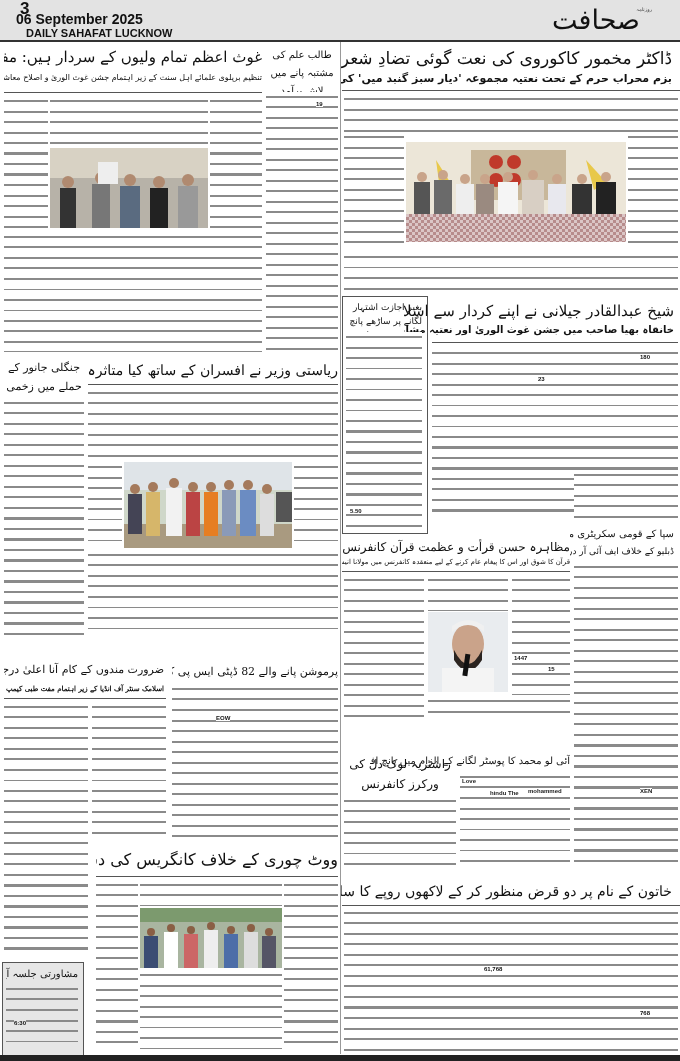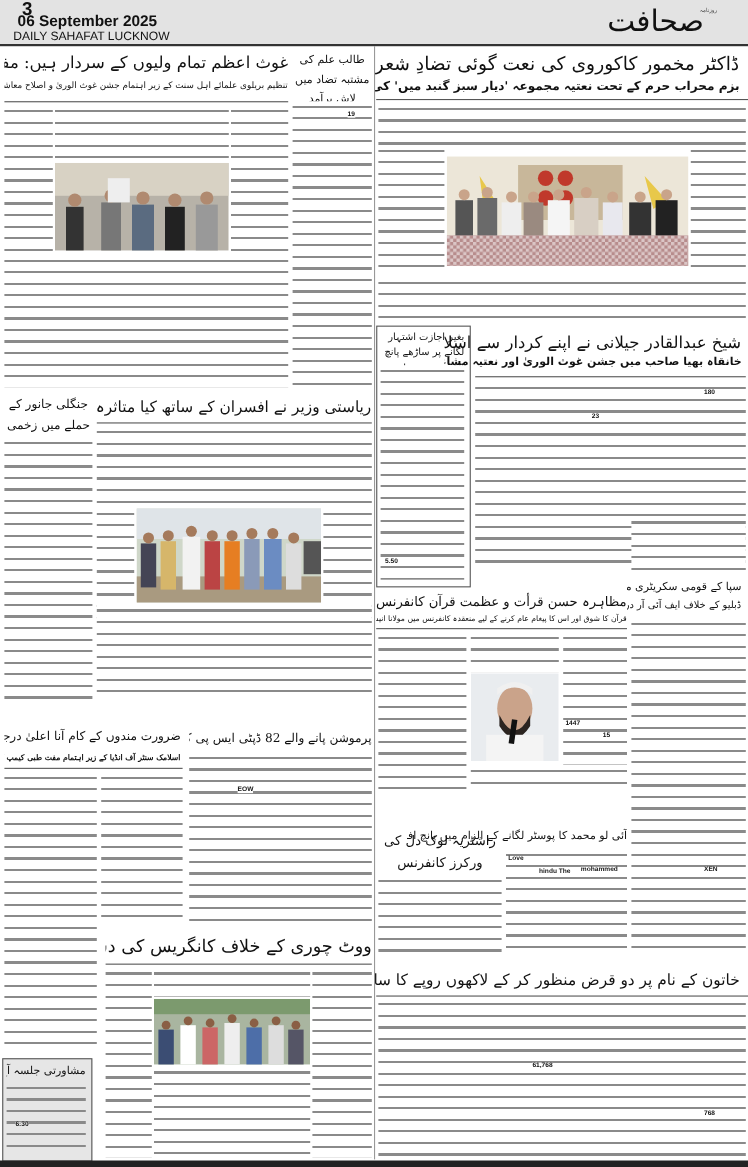--- a/index.html
+++ b/index.html
@@ -1,21 +1,21 @@
 <!DOCTYPE html>
 <html><head>
 <meta charset="utf-8">
 <style>
   html,body{margin:0;padding:0;background:#fff;}
   body{width:680px;height:1061px;position:relative;overflow:hidden;font-family:"DejaVu Sans",sans-serif;color:#111;}
   .abs{position:absolute;}
   .masthead{left:0;top:0;width:680px;height:40px;background:#e3e3e3;border-bottom:2px solid #333;}
   .pg{left:20px;top:0;font-family:"Liberation Sans",sans-serif;font-weight:bold;font-size:17px;line-height:17px;}
   .date{left:16px;top:12px;font-family:"Liberation Sans",sans-serif;font-weight:bold;font-size:14px;line-height:15px;}
-  .paper{left:12px;top:27px;font-family:"Liberation Sans",sans-serif;font-weight:normal;font-size:11px;line-height:12px;}
+  .paper{left:26px;top:27px;font-family:"Liberation Sans",sans-serif;font-weight:bold;font-size:11px;line-height:12px;}
   .logo{right:40px;top:2px;font-family:"DejaVu Serif",serif;font-size:27px;line-height:36px;direction:rtl;}
   .logo-small{right:28px;top:6px;font-size:5px;color:#444;}
   .hl{direction:rtl;text-align:right;font-family:"DejaVu Serif",serif;white-space:nowrap;overflow:hidden;}
   .sub{direction:rtl;text-align:right;font-family:"DejaVu Sans",sans-serif;font-weight:bold;white-space:nowrap;overflow:hidden;}
   .body-text{direction:rtl;text-align:justify;font-size:6px;line-height:11px;color:#444;overflow:hidden;}
   .rule{background:#222;height:2px;}
   .vrule{background:#999;width:1px;}
   .photo{overflow:hidden;}
   .box{border:1px solid #555;}
   .lines{background:repeating-linear-gradient(to bottom,#fff 0,#fff 4px,#8a8a8a 4px,#8a8a8a 6px,#fff 6px,#fff 10.5px);}
@@ -152,21 +152,21 @@
         <circle cx="109" cy="34" r="6"></circle>
         <circle cx="138" cy="32" r="6"></circle>
       </g>
     <rect x="48" y="14" width="20" height="22" fill="#eee"></rect>
   </svg>
 </div>
 <div class="abs body-text lines" style="left:50px;top:96px;width:158px;height:50px;"></div>
 <div class="abs body-text lines" style="left:210px;top:96px;width:52px;height:140px;"></div>
 <div class="abs body-text lines" style="left:4px;top:232px;width:258px;height:120px;"></div>
 
-<div class="abs hl" style="left:266px;top:46px;width:72px;font-size:10px;line-height:18px;white-space:normal;text-align:center;">طالب علم کی مشتبہ تضاد میں لاش برآمد</div>
+<div class="abs hl" style="left:266px;top:46px;width:72px;font-size:10px;line-height:18px;white-space:normal;text-align:center;">طالب علم کی مشتبہ پانے میں لاش برآمد</div>
 <div class="abs body-text lines" style="left:266px;top:92px;width:72px;height:262px;"></div>
 <div class="abs" style="left:316px;top:101px;font-size:6px;font-weight:bold;background:#fff;font-family:'Liberation Sans',sans-serif;">19</div>
 
 <div class="abs hl" style="left:88px;top:358px;width:250px;font-size:14px;line-height:24px;">ریاستی وزیر نے افسران کے ساتھ کیا متاثرہ علاقوں کا دورہ</div>
 <div class="abs rule" style="left:88px;top:384px;width:250px;height:1px;background:#555;"></div>
 <div class="abs body-text lines" style="left:88px;top:388px;width:250px;height:72px;"></div>
 <div class="abs photo" style="left:124px;top:462px;width:168px;height:86px;">
   <svg width="168" height="86" viewBox="0 0 168 86">
     <rect width="168" height="86" fill="#cfd7c9"></rect>
     <rect x="0" y="0" width="168" height="28" fill="#dfe4e8"></rect>

